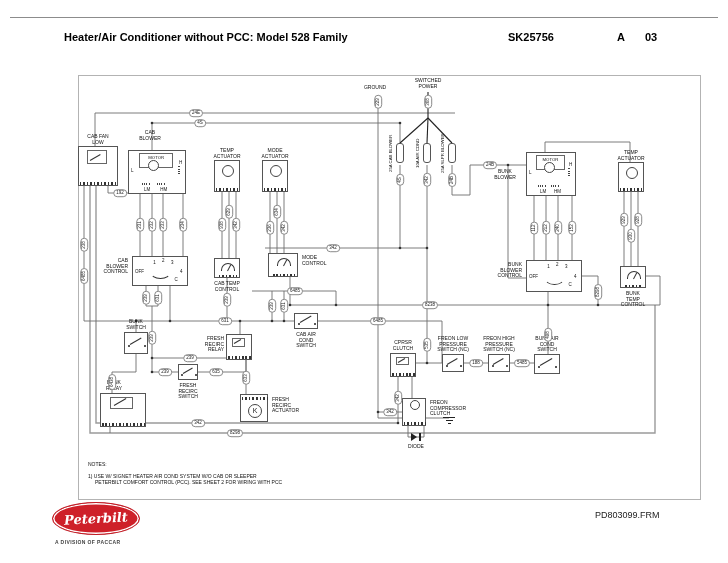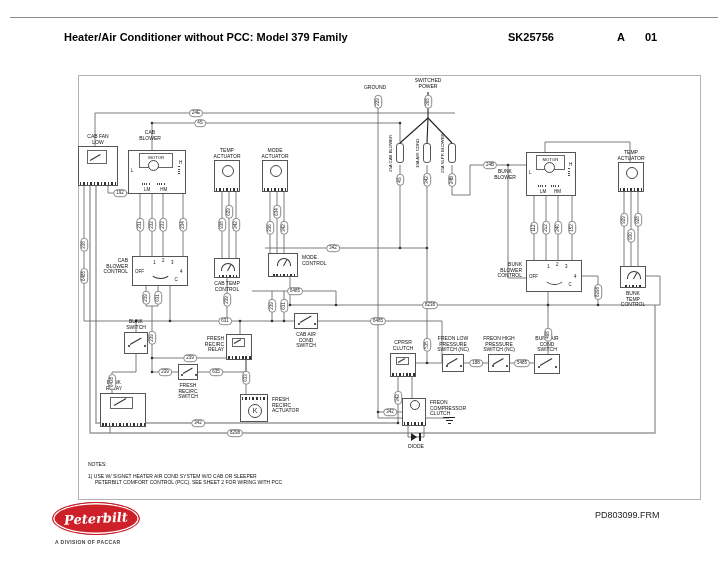--- a/index.html
+++ b/index.html
@@ -47,24 +47,24 @@
         border-radius:50%;box-shadow:inset 0 0 0 1.5px #fff;display:flex;align-items:center;justify-content:center;box-sizing:border-box;}
   .logo-text{color:#fff;font-family:"DejaVu Serif",serif;font-style:italic;font-weight:bold;font-size:13px;transform:rotate(-3deg);}
   .division{position:absolute;left:55px;top:539px;font-size:5px;font-weight:bold;color:#444;letter-spacing:0.4px;}
   .filename{position:absolute;left:595px;top:510px;font-size:9px;color:#222;}
 </style>
 </head>
 <body>
 
 <div class="page">
   <div class="toprule"></div>
-  <div class="hdr title">Heater/Air Conditioner without PCC:  Model 379 Family</div>
+  <div class="hdr title">Heater/Air Conditioner without PCC:  Model 528 Family</div>
   <div class="hdr doc">SK25756</div>
   <div class="hdr rev">A</div>
-  <div class="hdr sheet">01</div>
+  <div class="hdr sheet">03</div>
 
   <div class="frame"></div>
 
   <div id="diagram">
     <svg id="wires" width="728" height="563" viewBox="0 0 728 563">
       <g stroke="#9a9a9a" stroke-width="1.4" fill="none">
         <polyline points="90,186 90,433 655,433 655,305"></polyline>
         <polyline points="96,186 96,423 398,423"></polyline>
       </g>
       <g stroke="#6e6e6e" stroke-width="0.9" fill="none">

